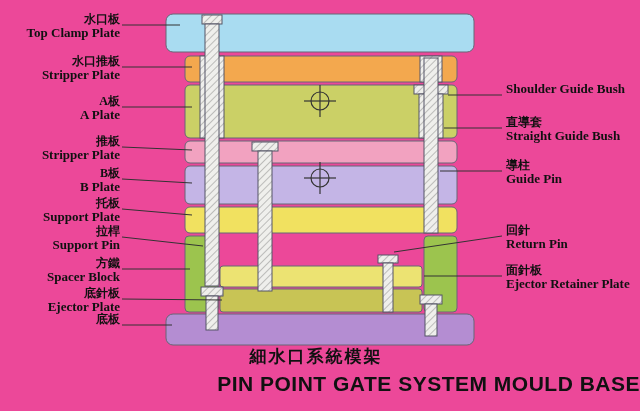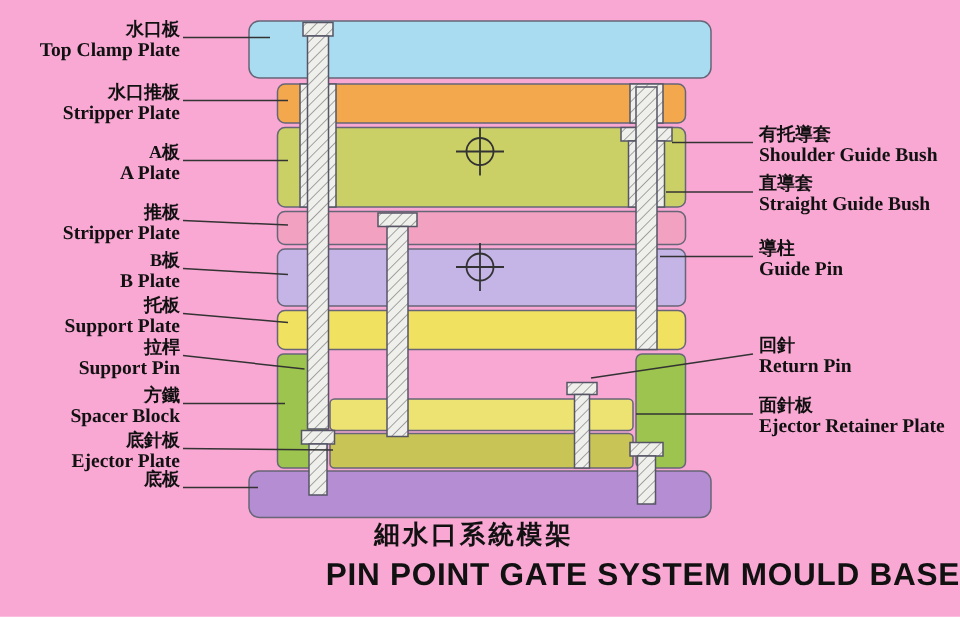--- a/index.html
+++ b/index.html
@@ -1,19 +1,19 @@
 <!DOCTYPE html>
 <html><head>
 <meta charset="utf-8">
 <style>
   * { margin:0; padding:0; box-sizing:border-box; }
   html,body { width:640px; height:411px; }
   .stage {
     position:relative; width:640px; height:411px;
-    background:#f9a8d4; overflow:hidden;
+    background:#ec4899; overflow:hidden;
     font-family:"Liberation Serif", serif;
   }
   .diagram-svg { position:absolute; left:0; top:0; }
   .lbl { position:absolute; white-space:nowrap; color:#111; }
   .lbl .zh { font-size:12px; font-weight:bold; line-height:14px; }
   .lbl .en { font-size:13px; font-weight:bold; line-height:13px; }
   .lbl-left  { right:520px; text-align:right; }
   .lbl-right { left:506px;  text-align:left;  }
   .title-zh {
     position:absolute; top:345px; left:0; width:632px; text-align:center;
@@ -135,21 +135,20 @@
   </div>
   <div class="lbl lbl-left" style="top:286px">
     <div class="zh">底針板</div>
     <div class="en">Ejector Plate</div>
   </div>
   <div class="lbl lbl-left" style="top:312px">
     <div class="zh">底板</div>
   </div>
 
   <div class="lbl lbl-right" style="top:82px">
-    <div class="zh">有托導套</div>
     <div class="en">Shoulder Guide Bush</div>
   </div>
   <div class="lbl lbl-right" style="top:115px">
     <div class="zh">直導套</div>
     <div class="en">Straight Guide Bush</div>
   </div>
   <div class="lbl lbl-right" style="top:223px">
     <div class="zh">回針</div>
     <div class="en">Return Pin</div>
   </div>

